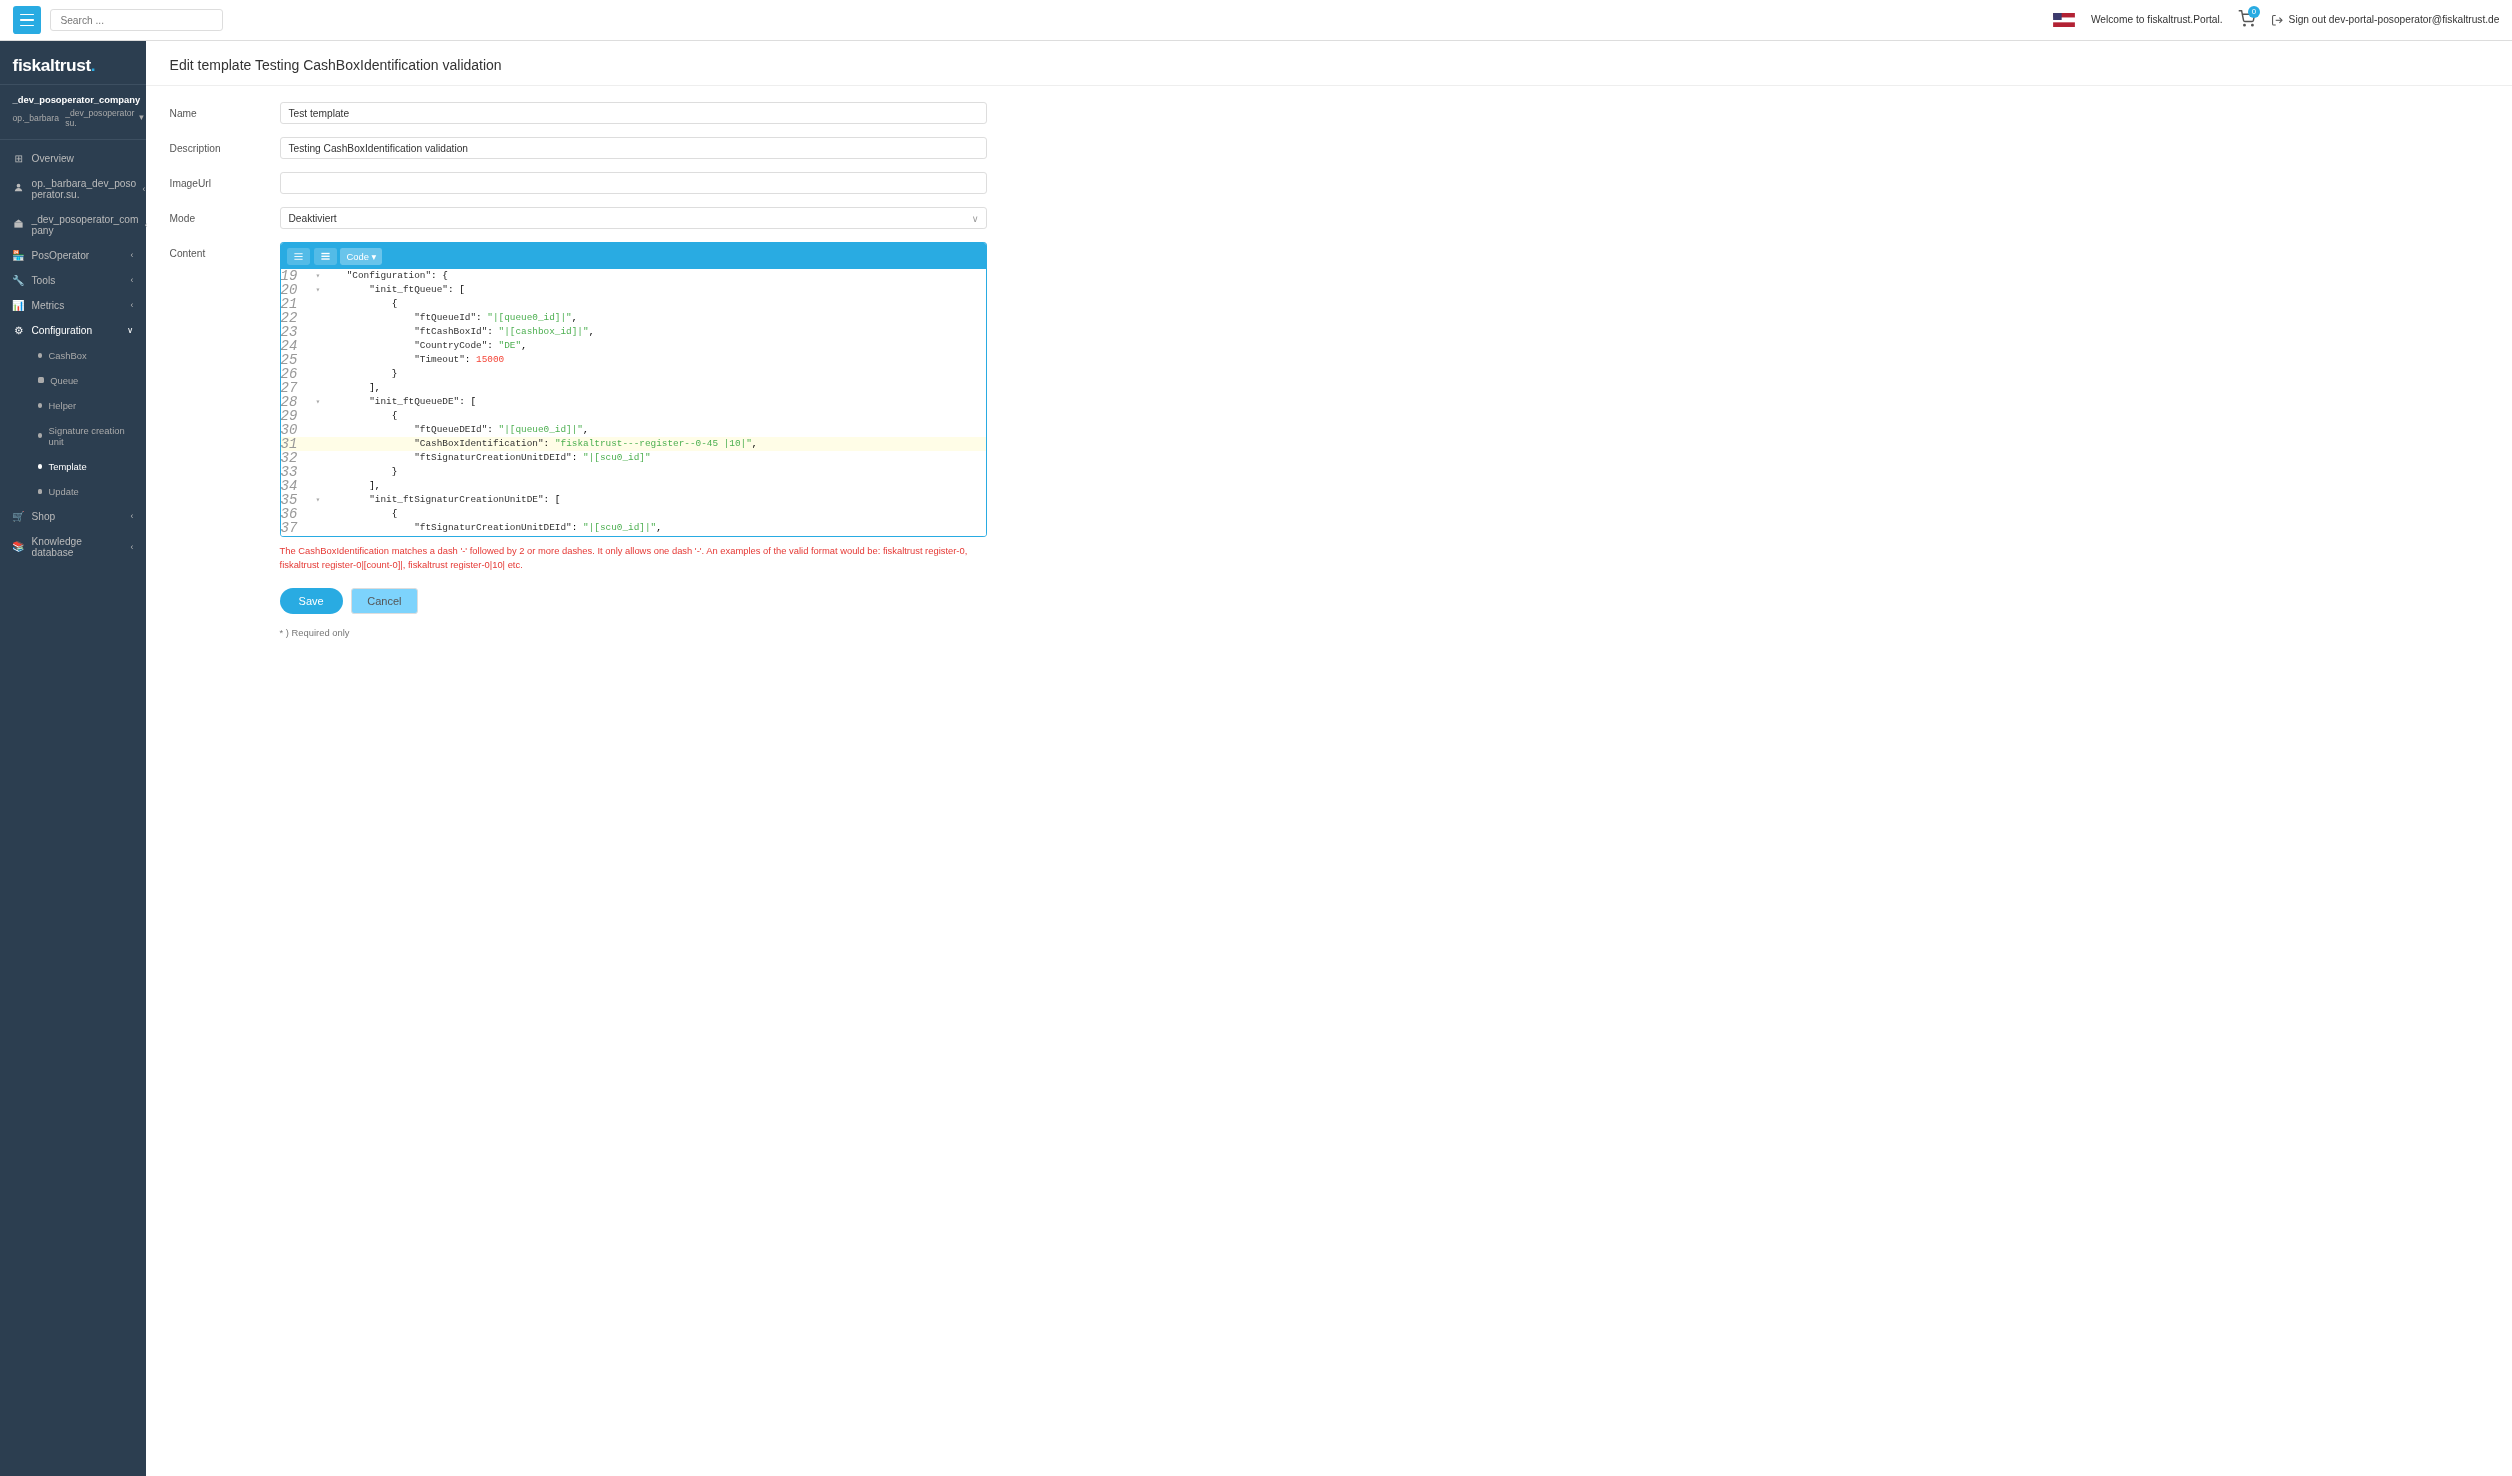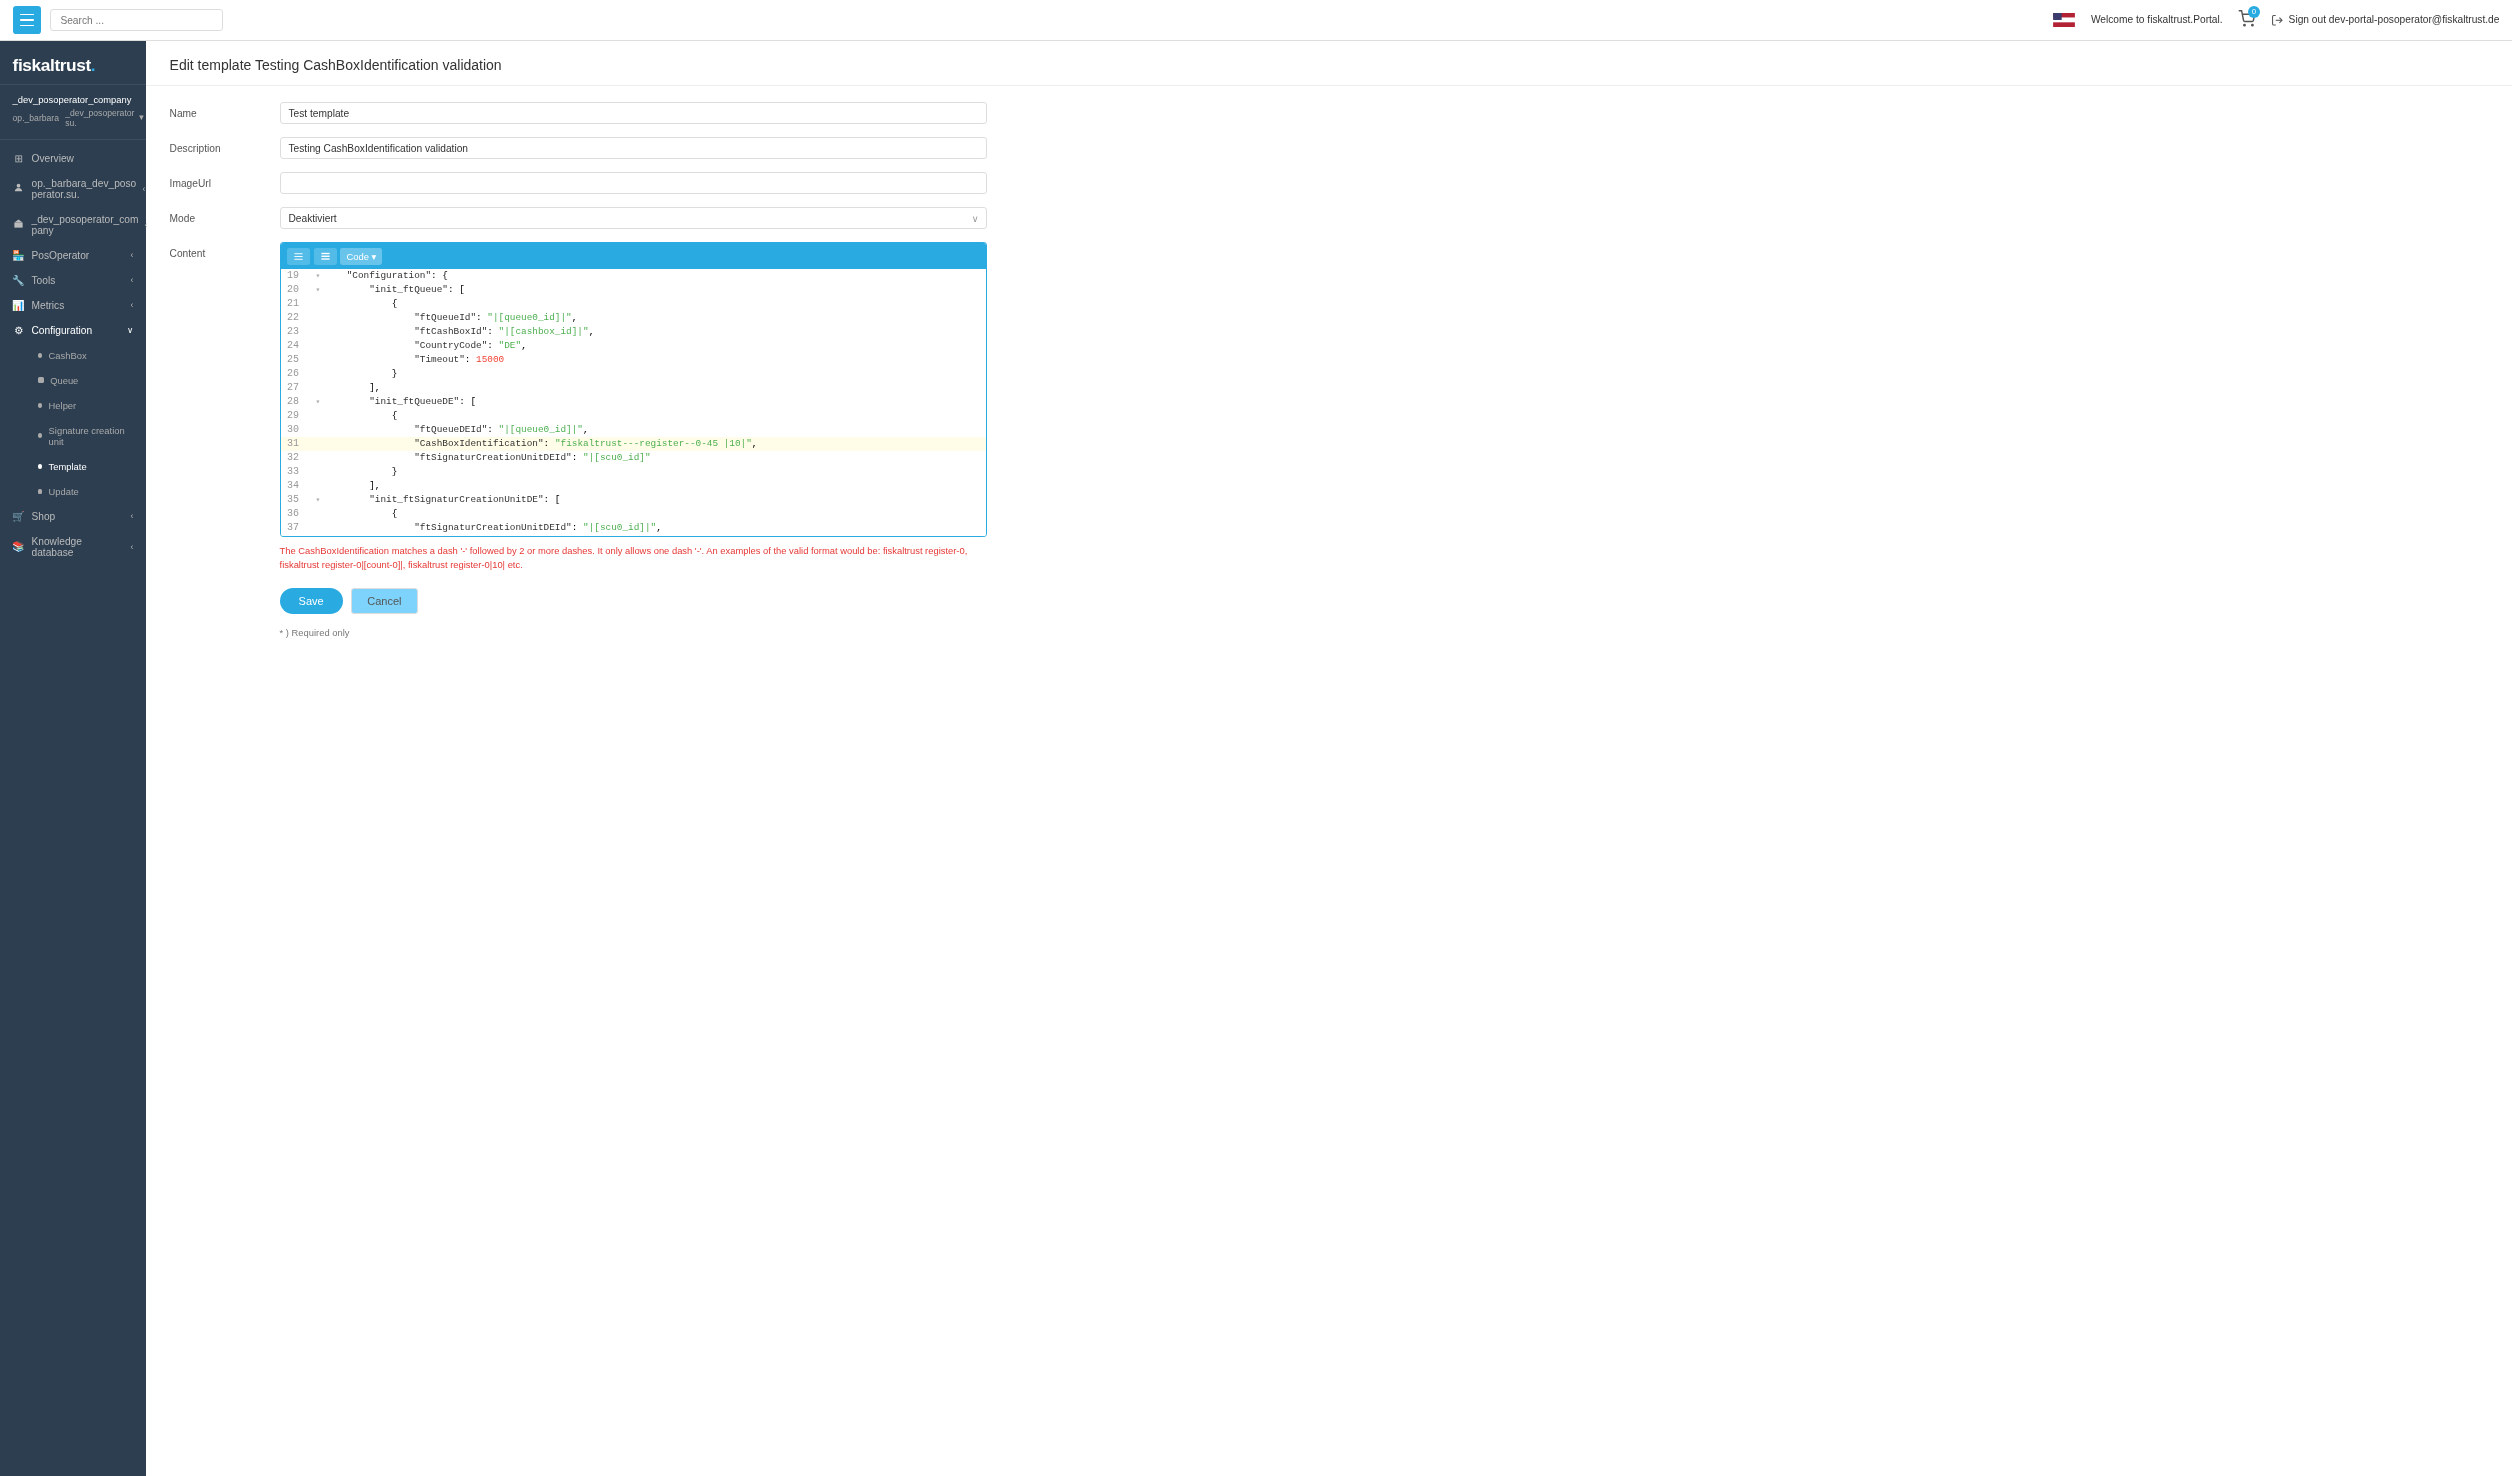--- a/index.html
+++ b/index.html
@@ -106,21 +106,21 @@
       color: #fff;
       font-size: 17.3px;
       font-weight: 700;
       letter-spacing: -0.4px;
     }
     .sidebar-brand .brand-name span { color: #29abe2; }
     .sidebar-user {
       padding: 7.9px 12.6px 11px;
       border-bottom: 0.8px solid #3d4f61;
     }
-    .sidebar-user .company { color: #fff; font-size: 9.4px; font-weight: 400; line-height: 1.4; }
+    .sidebar-user .company { color: #fff; font-size: 9.4px; font-weight: 700; line-height: 1.4; }
     .sidebar-user .user-info { color: #aaa; font-size: 8.6px; margin-top: 1.6px; display: flex; align-items: center; gap: 3.1px; }
     .sidebar-user .dropdown-arrow { color: #aaa; font-size: 7.9px; }
 
     .sidebar-nav { flex: 1; padding: 6.3px 0; }
     .nav-item {
       display: flex;
       align-items: center;
       padding: 7px 12.6px;
       cursor: pointer;
       color: #bbb;
@@ -257,26 +257,27 @@
       position: relative;
     }
     .code-line {
       display: flex;
       min-height: 14px;
       line-height: 14px;
     }
     .code-line.highlighted { background: #fffde7; }
     .line-num {
       width: 31px;
-      text-align: center;
+      text-align: left;
       padding-right: 6.3px;
       color: #999;
       user-select: none;
       flex-shrink: 0;
-      font-size: 10px;
+      font-size: 14px;
+      font-style: italic;
     }
     .line-arrow {
       width: 12.6px;
       color: #aaa;
       font-size: 7.9px;
       flex-shrink: 0;
       display: flex;
       align-items: center;
       justify-content: center;
     }

